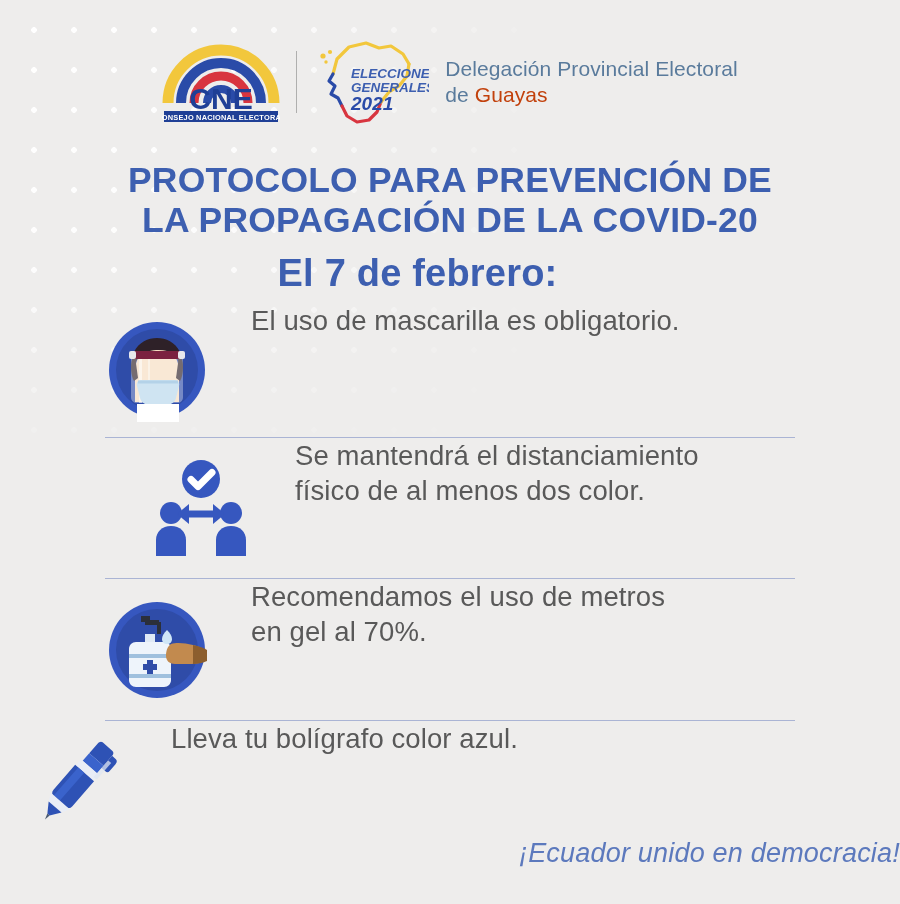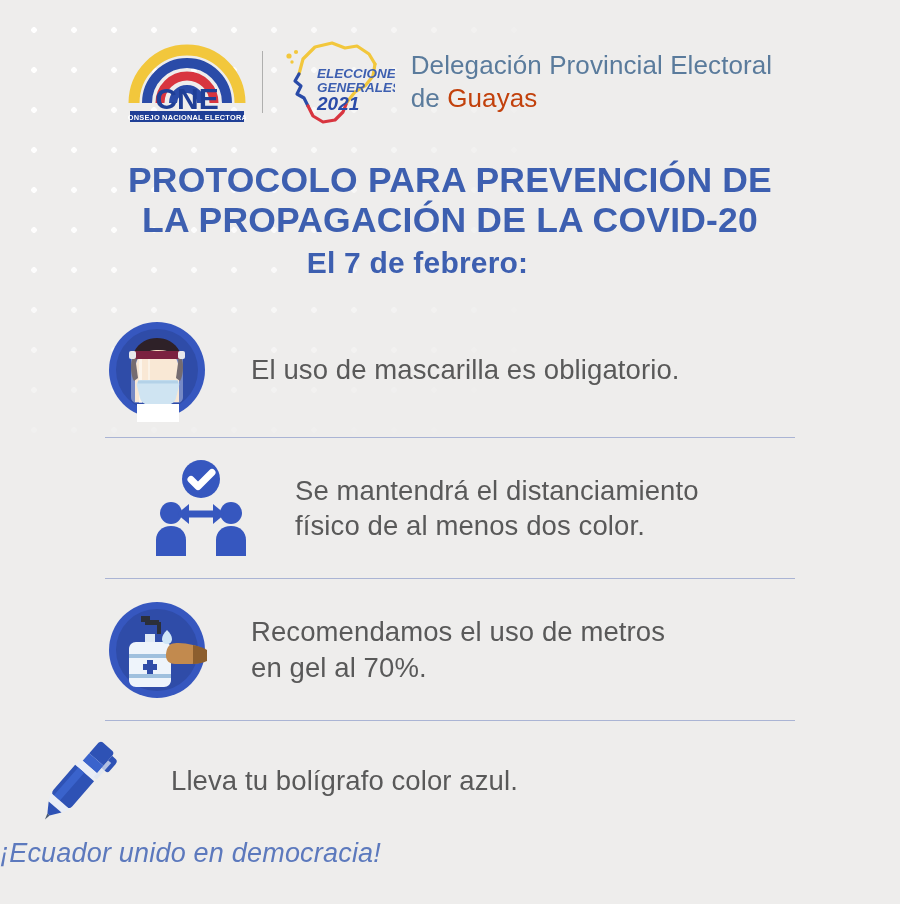--- a/index.html
+++ b/index.html
@@ -34,62 +34,62 @@
   #header{
     position:absolute;left:0;top:28px;width:900px;height:108px;
     display:flex;align-items:center;justify-content:center;
   }
   .logo-cne{width:118px;height:82px;display:block;}
   .vrule{
     width:1px;height:62px;background:#9a9a9a;margin:0 14px 0 16px;opacity:.75;
   }
   .logo-map{width:118px;height:96px;display:block;margin-right:16px;}
   .hdr-text{
-    color:#5a7b9c;font-size:26px;line-height:1.26;letter-spacing:.1px;
+    color:#5a7b9c;font-size:21px;line-height:1.26;letter-spacing:.1px;
     white-space:nowrap;
   }
   .hdr-text b{color:#c2410c;font-weight:normal;}
 
   
   #title{
     position:absolute;left:0;top:160px;width:900px;
     text-align:center;color:#3d5fb0;
     font-size:35.5px;font-weight:bold;line-height:1.13;
     letter-spacing:.2px;
   }
   #subtitle{
-    position:absolute;left:0;top:246px;width:835px;
+    position:absolute;left:0;top:252px;width:835px;
     text-align:center;color:#3d5fb0;
-    font-size:30px;font-weight:bold;letter-spacing:.2px;
+    font-size:38px;font-weight:bold;letter-spacing:.2px;
   }
 
   
   #list{position:absolute;left:0;top:303px;width:900px;}
   .row{
-    position:relative;display:flex;align-items:center;
+    position:relative;display:flex;align-items:flex-start;
     padding:0 105px;box-sizing:border-box;
   }
   .row .icon-cell{
     width:146px;min-width:146px;height:100%;
     display:flex;align-items:center;justify-content:flex-start;
   }
   .row .txt{
     color:#595959;font-size:27.5px;line-height:1.28;letter-spacing:.1px;
   }
   .divider{
     height:1px;background:#aab4d4;margin:0 105px;
   }
   .r1{height:134px;}
   .r2{height:140px;margin-left:44px;}
   .r3{height:141px;}
   .r4{height:120px;padding-left:25px;}
 
   #tagline{
     position:absolute;left:0;top:838px;width:900px;
-    text-align:left;color:#5c79bd;
+    text-align:right;color:#5c79bd;
     font-size:27px;font-style:italic;letter-spacing:.2px;
   }
 </style>
 </head>
 <body>
 
 <div id="poster">
 
   <div id="dots"></div>
 

